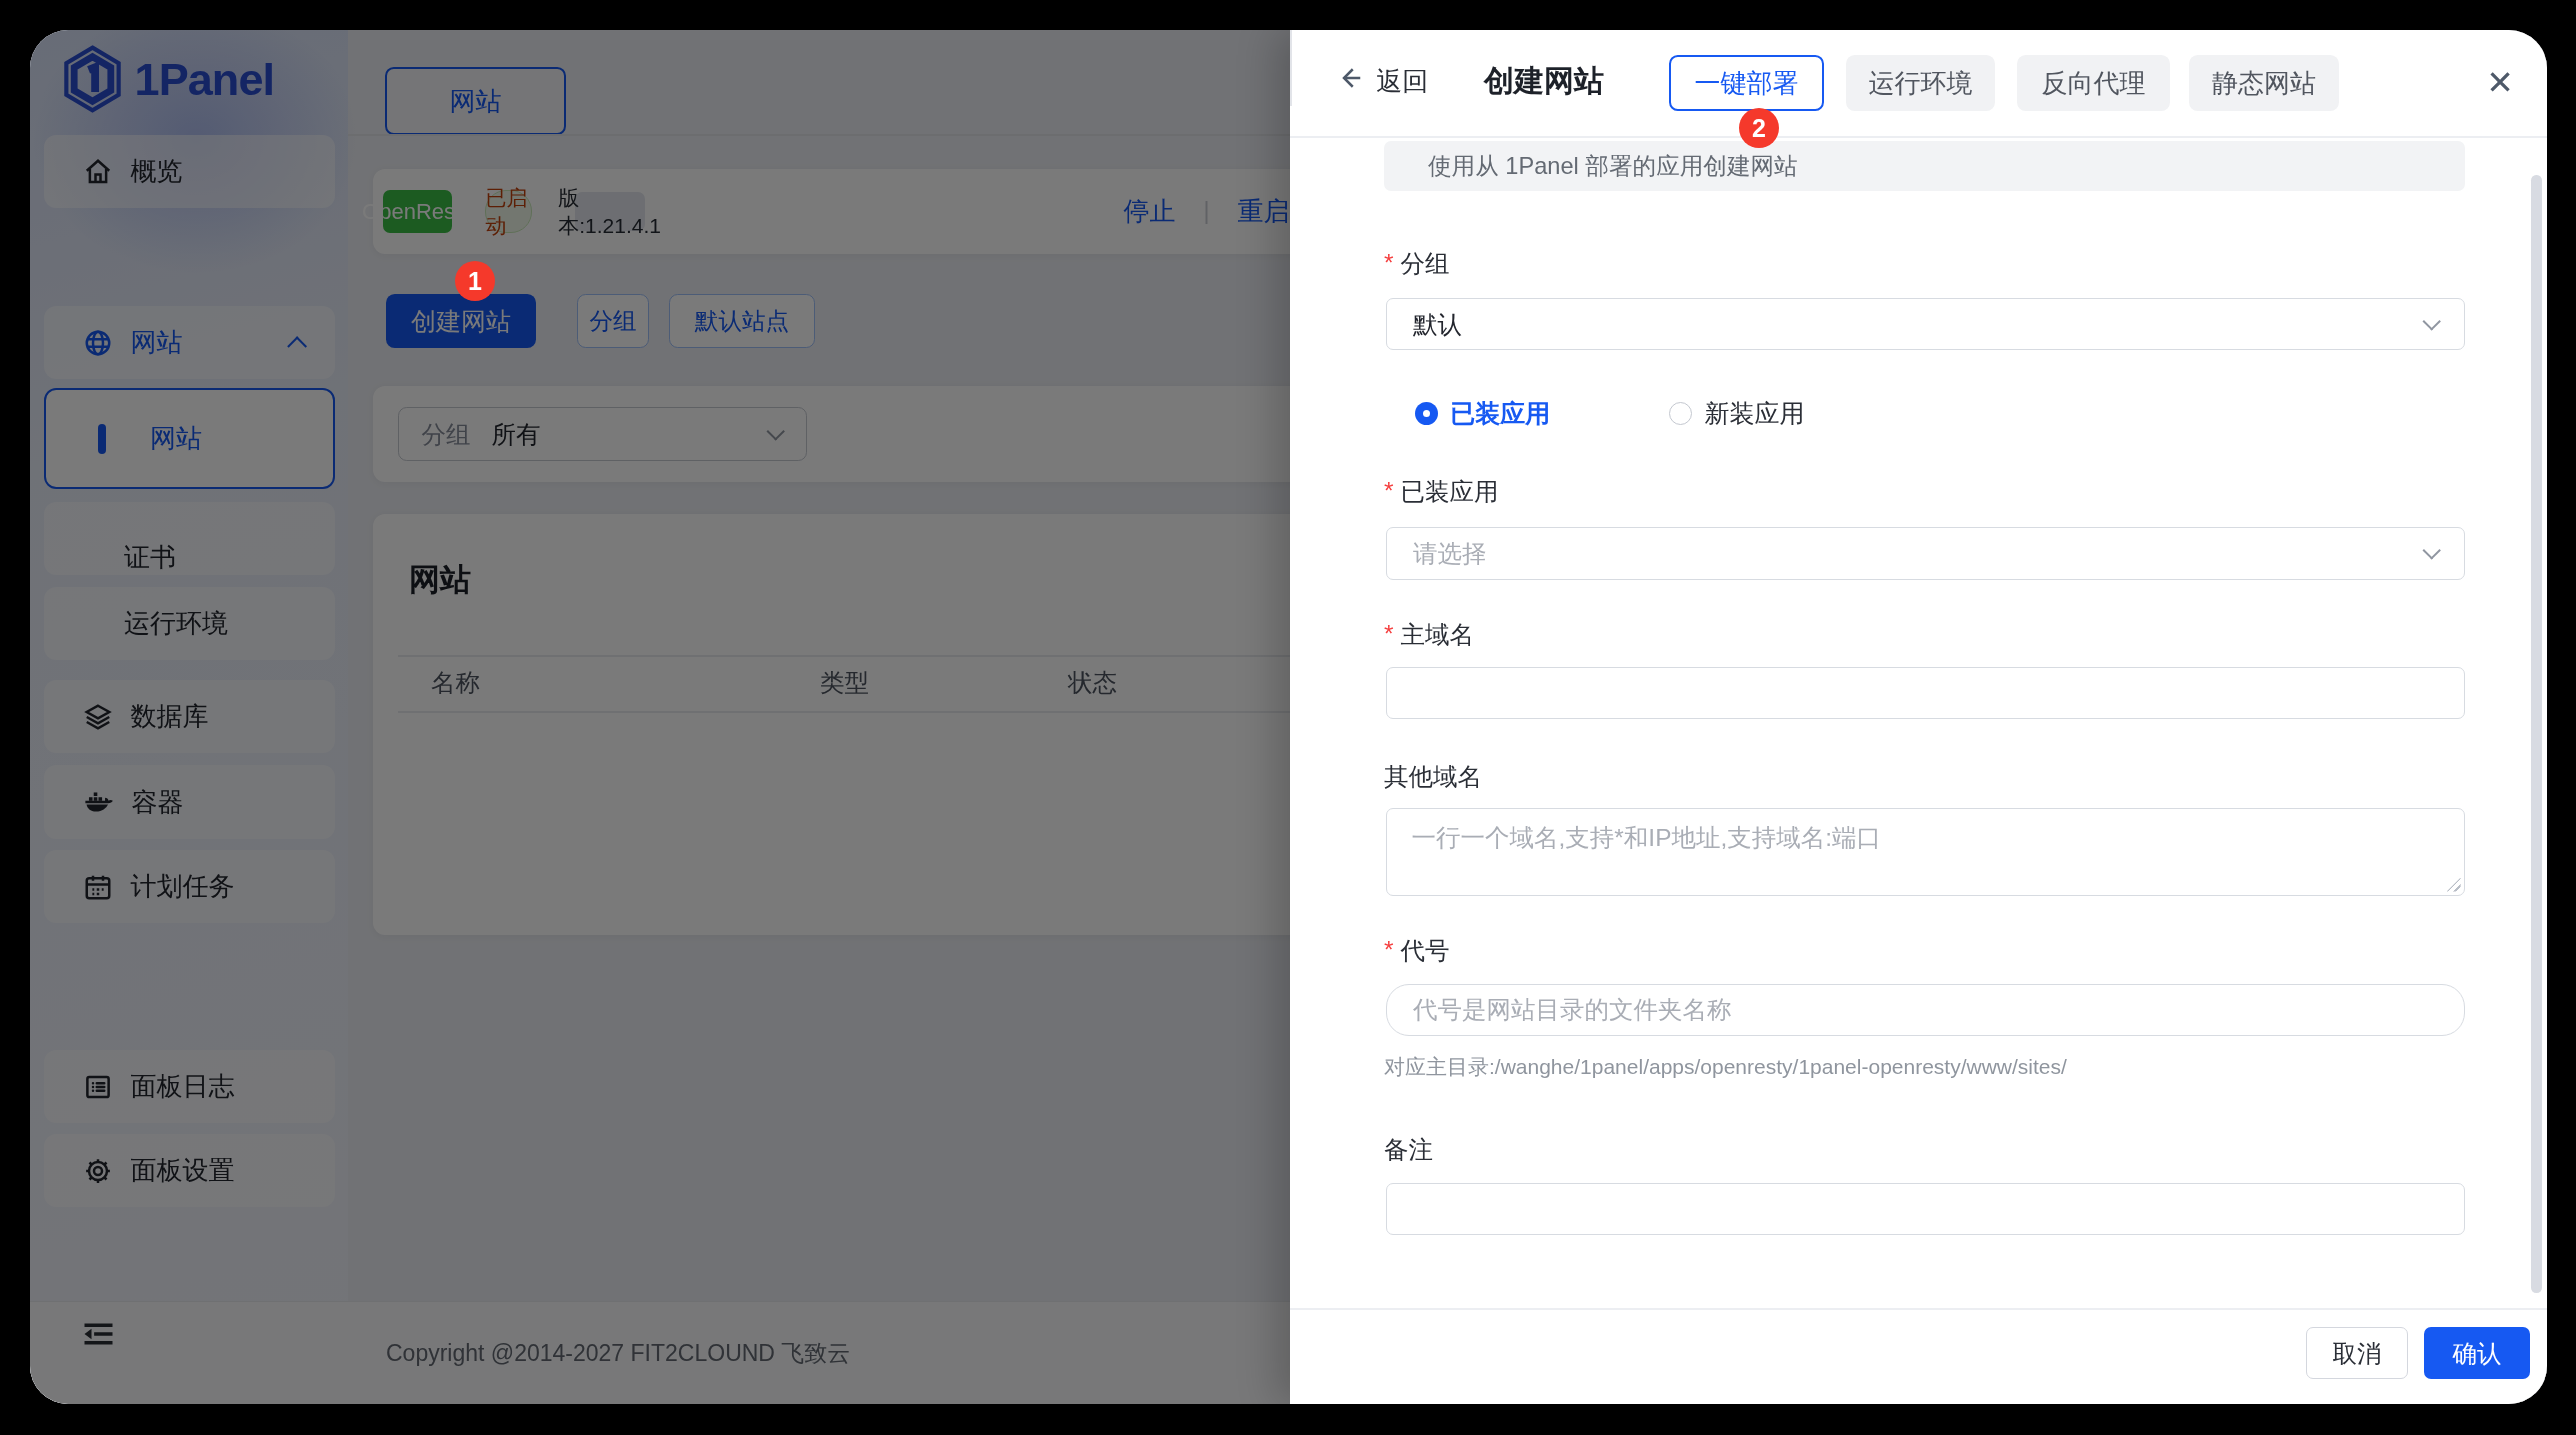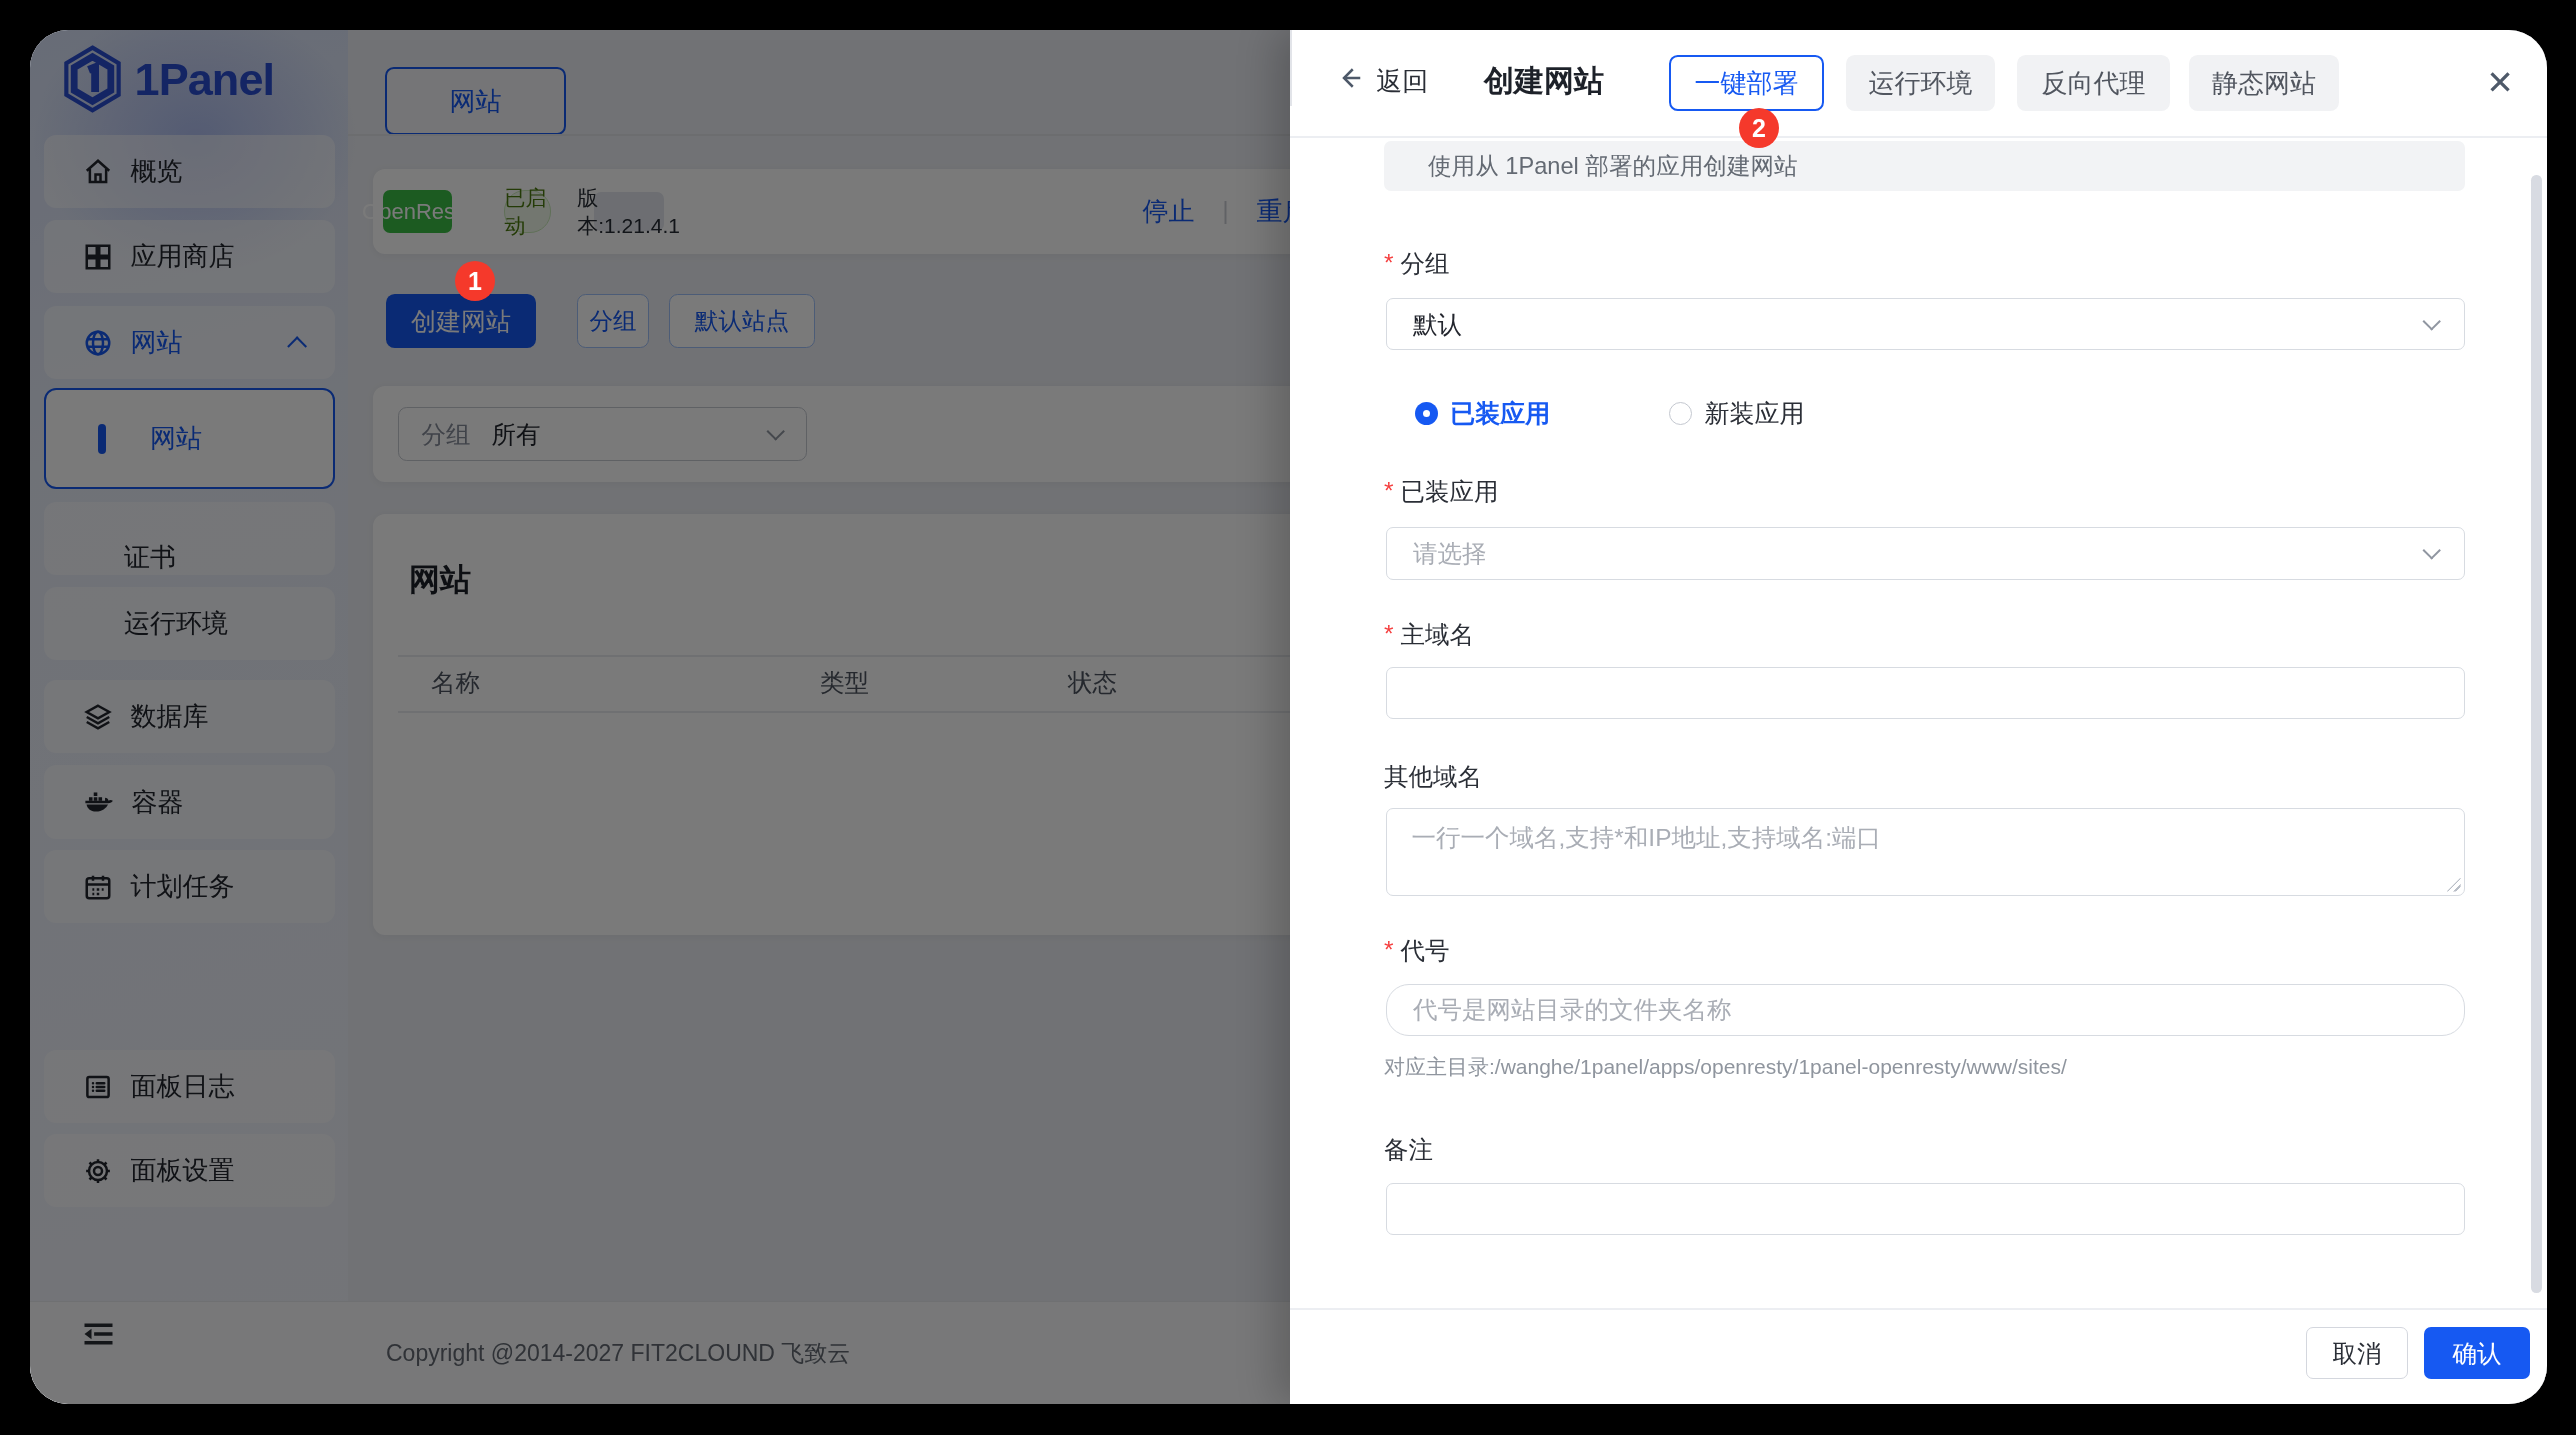--- a/index.html
+++ b/index.html
@@ -21,21 +21,21 @@
   .chev.up{transform:rotate(-135deg);border-color:#1659f2;margin-left:auto;margin-top:7px;}
   .chev.down{transform:rotate(45deg);margin-left:auto;margin-bottom:7px;}
   .side-foot-icon{position:absolute;left:51px;top:1290px;color:#2a2e36;}
 
   
   .tab-ws{position:absolute;left:355px;top:37px;width:181px;height:68px;box-sizing:border-box;border:2.6px solid #1659f2;border-radius:8.7px;color:#1659f2;font-size:26px;display:flex;align-items:center;justify-content:center;background:rgba(255,255,255,.4);}
   .hr-top{position:absolute;left:318px;top:104px;width:2199px;height:1.7px;background:#e1e3e9;}
   .card{position:absolute;background:#fff;border-radius:12.2px;box-shadow:0 1.7px 8.7px rgba(31,35,41,.05);}
   .status-card{left:343px;top:139px;width:1135px;height:85px;display:flex;align-items:center;padding-left:9.6px;box-sizing:border-box;gap:0;}
   .badge-or{width:69px;height:43px;background:#3cbe46;border-radius:7px;color:#fff;font-size:22px;display:flex;align-items:center;justify-content:center;}
-  .badge-run{margin-left:52px;width:47px;height:43px;background:#f0f9eb;border:1.7px solid #c8e9b8;box-sizing:border-box;border-radius:21px;color:#4d7c0f;font-size:21px;display:flex;align-items:center;justify-content:center;}
+  .badge-run{margin-left:33px;width:47px;height:43px;background:#f0f9eb;border:1.7px solid #c8e9b8;box-sizing:border-box;border-radius:21px;color:#c2410c;font-size:21px;display:flex;align-items:center;justify-content:center;}
   .badge-ver{margin-left:43px;width:70px;height:39px;background:#e3e7ee;border-radius:7px;color:#272c35;font-size:21px;display:flex;align-items:center;justify-content:center;}
   .svc-actions{margin-left:479px;display:flex;align-items:center;gap:28px;font-size:26px;color:#1659f2;}
   .svc-sep{color:#c9ccd4;font-size:23px;}
   .btn{box-sizing:border-box;border-radius:8.7px;display:flex;align-items:center;justify-content:center;font-size:25px;}
   .btn-primary{position:absolute;left:356px;top:264px;width:150px;height:54px;background:#1659f2;color:#fff;}
   .btn-plain{position:absolute;background:#fff;border:1.7px solid #9fc0f8;color:#1659f2;font-size:23.6px;}
   .btn-group{left:547px;top:264px;width:72px;height:54px;}
   .btn-default-site{left:639px;top:264px;width:146px;height:54px;}
   .filter-card{left:343px;top:356px;width:1135px;height:96px;}
   .filter-select{position:absolute;left:24.5px;top:21px;width:409px;height:54px;box-sizing:border-box;border:1.7px solid #c6cad2;border-radius:8.7px;display:flex;align-items:center;padding:0 23px;background:#fff;}
@@ -111,31 +111,20 @@
       <span class="icn">
         <svg width="30" height="30" viewBox="0 0 24 24" fill="none" stroke="currentColor" stroke-width="2">
             <path d="M3 11 L12 3 L21 11"></path>
             <path d="M5.5 9.5 V20 H18.5 V9.5"></path>
             <path d="M10 20 V14 H14 V20"></path>
           </svg>
       </span>
       <span>概览</span>
     </div>
 
-    <div class="side-item" style="top:190px;">
-      <span class="icn">
-        <svg width="30" height="30" viewBox="0 0 24 24" fill="none" stroke="currentColor" stroke-width="2">
-            <rect x="3" y="3" width="8" height="8"></rect>
-            <rect x="13" y="3" width="8" height="8"></rect>
-            <rect x="3" y="13" width="8" height="8"></rect>
-            <rect x="13" y="13" width="8" height="8"></rect>
-          </svg>
-      </span>
-      <span>应用商店</span>
-    </div>
 
     <div class="side-item active" style="top:276px;">
       <span class="icn">
         <svg width="30" height="30" viewBox="0 0 24 24" fill="none" stroke="currentColor" stroke-width="2">
             <circle cx="12" cy="12" r="9"></circle>
             <ellipse cx="12" cy="12" rx="4" ry="9"></ellipse>
             <path d="M3.5 9 H20.5 M3.5 15 H20.5"></path>
           </svg>
       </span>
       <span>网站</span>

